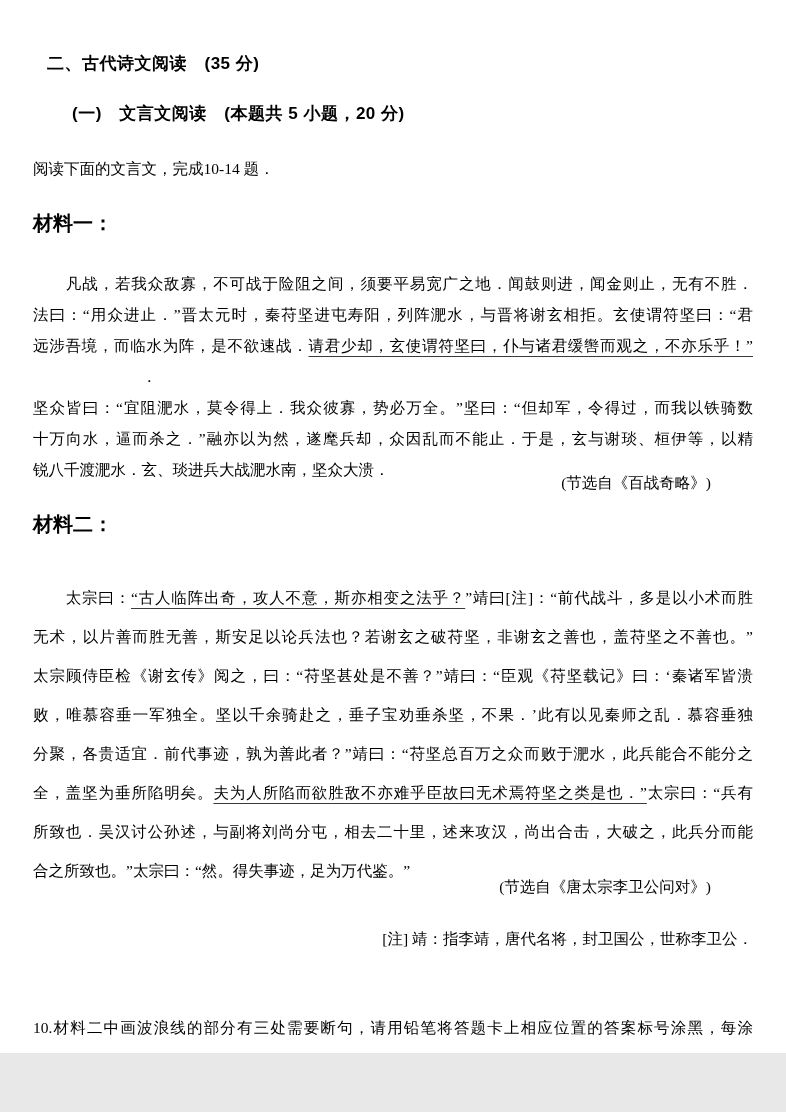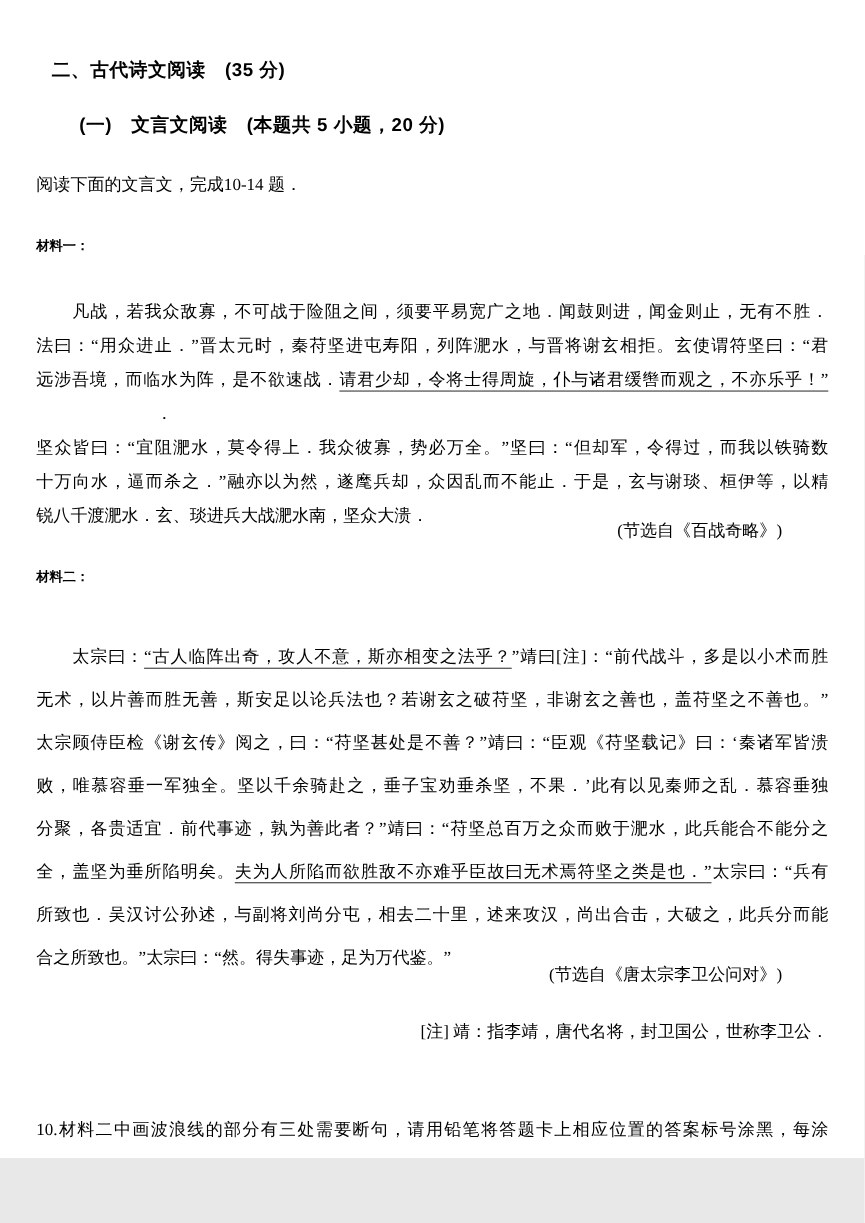--- a/index.html
+++ b/index.html
@@ -21,21 +21,21 @@
   }
   .h2 {
     top:103px; left:72px;
     font-family:"Liberation Sans","DejaVu Sans",sans-serif;
     font-weight:700; font-size:17px; line-height:22px;
     letter-spacing:0.5px; white-space:pre;
   }
   .intro { top:158px; font-size:15.5px; line-height:22px; }
   .mlabel {
     font-family:"Liberation Sans","DejaVu Sans",sans-serif;
-    font-weight:700; font-size:12px; line-height:22px;
+    font-weight:700; font-size:20px; line-height:22px;
   }
   .label1 { top:212px; }
   .label2 { top:513px; }
   .para { font-size:15.5px;margin-top:18px; }
   #m1 { top:250px; }
   #m2 { top:560px; }
   #q10 { top:988px; }
   #m1 .line { height:31px; line-height:31px; }
   #m2 .line { height:39px; line-height:39px; }
   #q10 .line { height:43px; line-height:43px; }
@@ -65,21 +65,21 @@
 
 <div class="page">
   <div class="blk h1">二、古代诗文阅读　(35 分)</div>
   <div class="blk h2">(一)　文言文阅读　(本题共 5 小题，20 分)</div>
   <div class="blk intro">阅读下面的文言文，完成10-14 题．</div>
 
   <div class="blk mlabel label1">材料一：</div>
   <div class="blk para" id="m1">
       <div class="line fill"><span class="seg">　　凡战，若我众敌寡，不可战于险阻之间，须要平易宽广之地．闻鼓则进，闻金则止，无有不胜．</span></div>
       <div class="line fill"><span class="seg">法曰：“用众进止．”晋太元时，秦苻坚进屯寿阳，列阵淝水，与晋将谢玄相拒。玄使谓符坚曰：“君</span></div>
-      <div class="line fill"><span class="seg">远涉吾境，而临水为阵，是不欲速战．</span><span class="useg">请君少却，令将士得周旋，仆与诸君缓辔而观之，不亦乐乎！”</span></div>
+      <div class="line fill"><span class="seg">远涉吾境，而临水为阵，是不欲速战．</span><span class="useg">请君少却，玄使谓符坚曰，仆与诸君缓辔而观之，不亦乐乎！”</span></div>
       <div class="line"><span class="seg">　　　　　　　．</span></div>
       <div class="line fill"><span class="seg">坚众皆曰：“宜阻淝水，莫令得上．我众彼寡，势必万全。”坚曰：“但却军，令得过，而我以铁骑数</span></div>
       <div class="line fill"><span class="seg">十万向水，逼而杀之．”融亦以为然，遂麾兵却，众因乱而不能止．于是，玄与谢琰、桓伊等，以精</span></div>
       <div class="line"><span class="seg">锐八千渡淝水．玄、琰进兵大战淝水南，坚众大溃．</span></div>
     </div>
   <div class="blk source source1">(节选自《百战奇略》)</div>
 
   <div class="blk mlabel label2">材料二：</div>
   <div class="blk para" id="m2">
       <div class="line fill"><span class="seg">　　太宗曰：</span><span class="useg">“古人临阵出奇，攻人不意，斯亦相变之法乎？</span><span class="seg">”靖曰[注]：“前代战斗，多是以小术而胜</span></div>

